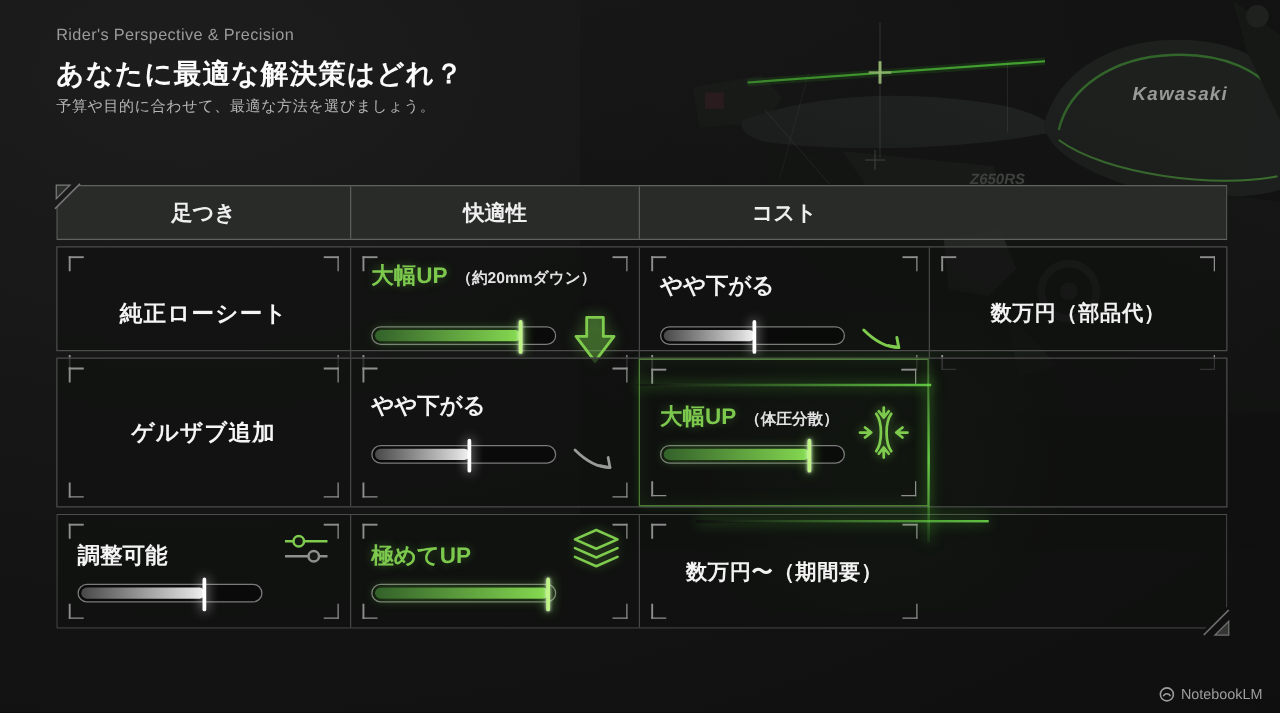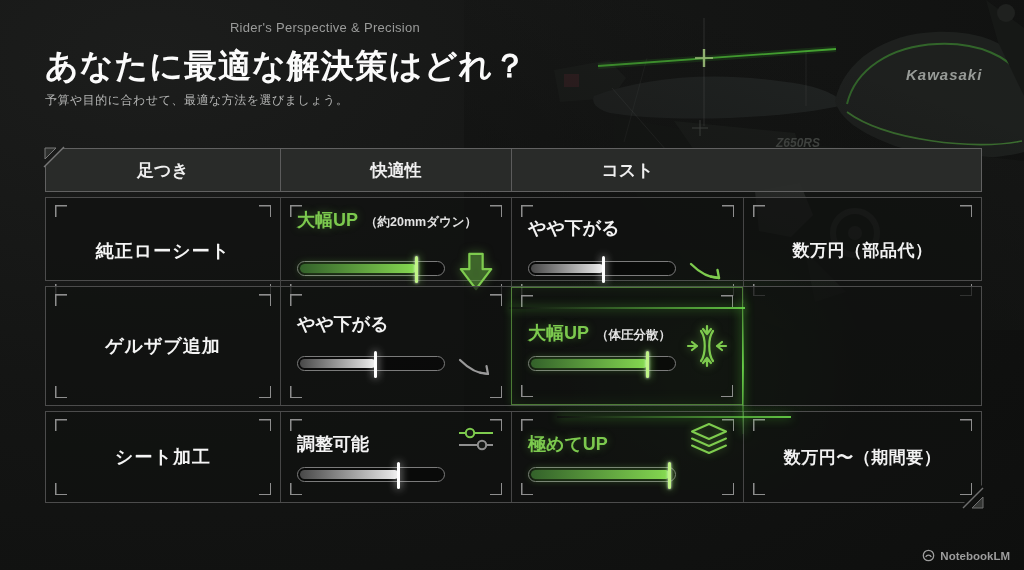--- a/index.html
+++ b/index.html
@@ -10,22 +10,22 @@
     font-family:"Liberation Sans","DejaVu Sans",sans-serif;color:#f0f0f0;
   }
   
   .bike{position:absolute;top:0;right:0;width:470px;height:400px;opacity:.8;}
   .bike-fade{position:absolute;top:0;right:0;width:560px;height:440px;
     background:linear-gradient(200deg, rgba(14,15,14,0) 20%, rgba(14,15,14,.55) 62%, rgba(14,15,14,.92) 100%);}
   .green-haze{position:absolute;left:560px;top:250px;width:360px;height:240px;
     background:radial-gradient(circle at 40% 50%, rgba(70,180,45,.12), rgba(70,180,45,0) 65%);}
   
   .hdr{position:absolute;left:45px;top:20px;width:560px;}
-  .eyebrow{font-size:13px;color:#9a9b9a;letter-spacing:.3px;text-align:center;}
-  .title{font-size:33px;font-weight:800;color:#fbfbfb;margin-top:9px;letter-spacing:1px;}
+  .eyebrow{font-size:13px;color:#9a9b9a;letter-spacing:.3px;}
+  .title{font-size:22px;font-weight:800;color:#fbfbfb;margin-top:9px;letter-spacing:1px;}
   .subtitle{font-size:12px;color:#b4b5b4;margin-top:3px;letter-spacing:.5px;}
   
   .tbl{position:absolute;left:45px;top:148px;width:937px;}
   .thead,.trow{display:grid;grid-template-columns:234px 231px 232px 1fr;position:relative;}
   .thead{
     height:44px;margin-bottom:5px;background:rgba(43,45,43,.94);
     border:1px solid #616161;
     clip-path:polygon(18px 0,100% 0,100% 100%,0 100%,0 18px);
   }
   .th{display:flex;align-items:center;justify-content:center;font-size:17px;font-weight:bold;color:#efefef;border-left:1px solid #5c5c5c;}
@@ -64,21 +64,21 @@
   .seg{position:absolute;top:2px;bottom:2px;width:1px;background:rgba(255,255,255,.16);}
   .icon-abs{position:absolute;}
   .hl{border:1px solid rgba(125,210,85,.55);box-shadow:inset 0 0 16px rgba(90,200,60,.10),0 0 8px rgba(90,200,60,.18);}
   
   .glow{position:absolute;pointer-events:none;}
   .glow-h{height:2px;background:linear-gradient(90deg,rgba(80,200,55,0),rgba(110,225,75,.85));box-shadow:0 0 10px rgba(90,210,60,.7);}
   .glow-v{width:2px;background:linear-gradient(180deg,rgba(80,200,55,.1),rgba(110,225,75,.8),rgba(80,200,55,.15));box-shadow:0 0 10px rgba(90,210,60,.65);}
   
   .notch{position:absolute;pointer-events:none;}
   
-  .wm{position:absolute;right:14px;bottom:8px;display:flex;align-items:center;gap:5px;color:#9d9d9d;font-size:11.5px;font-weight:700;}
+  .wm{position:absolute;right:14px;bottom:8px;display:flex;align-items:center;gap:5px;color:#9d9d9d;font-size:11.5px;font-weight:400;}
 </style>
 </head>
 <body>
 
 <div class="stage">
 
   <div class="bike">
     <svg viewBox="0 0 470 400" width="470" height="400">
 
       <path d="M0 70 L55 60 L72 78 L58 98 L6 102 Z" fill="#1d1f1d"></path>
@@ -215,21 +215,20 @@
             <path d="M23 3 v8 M23 11 l-4 -5 M23 11 l4 -5"></path>
             <path d="M23 43 v-8 M23 35 l-4 5 M23 35 l4 5"></path>
             <path d="M4 23 h9 M13 23 l-5 -4 M13 23 l-5 4"></path>
             <path d="M42 23 h-9 M33 23 l5 -4 M33 23 l5 4"></path>
           </g>
         </svg>
       </div>
     </div>
 
     <div class="trow r3">
-      <div class="cell center label-cell">シート加工</div>
       <div class="cell">
         <div class="m-line">
             <span class="m-main">調整可能</span>
           </div>
         <div class="bar-row">
           <div class="bar gray">
             <i class="seg" style="left:33%;"></i>
             <i class="seg" style="left:66%;"></i>
             <div class="fill" style="width: 68%;">
                 <i class="tick"></i>

